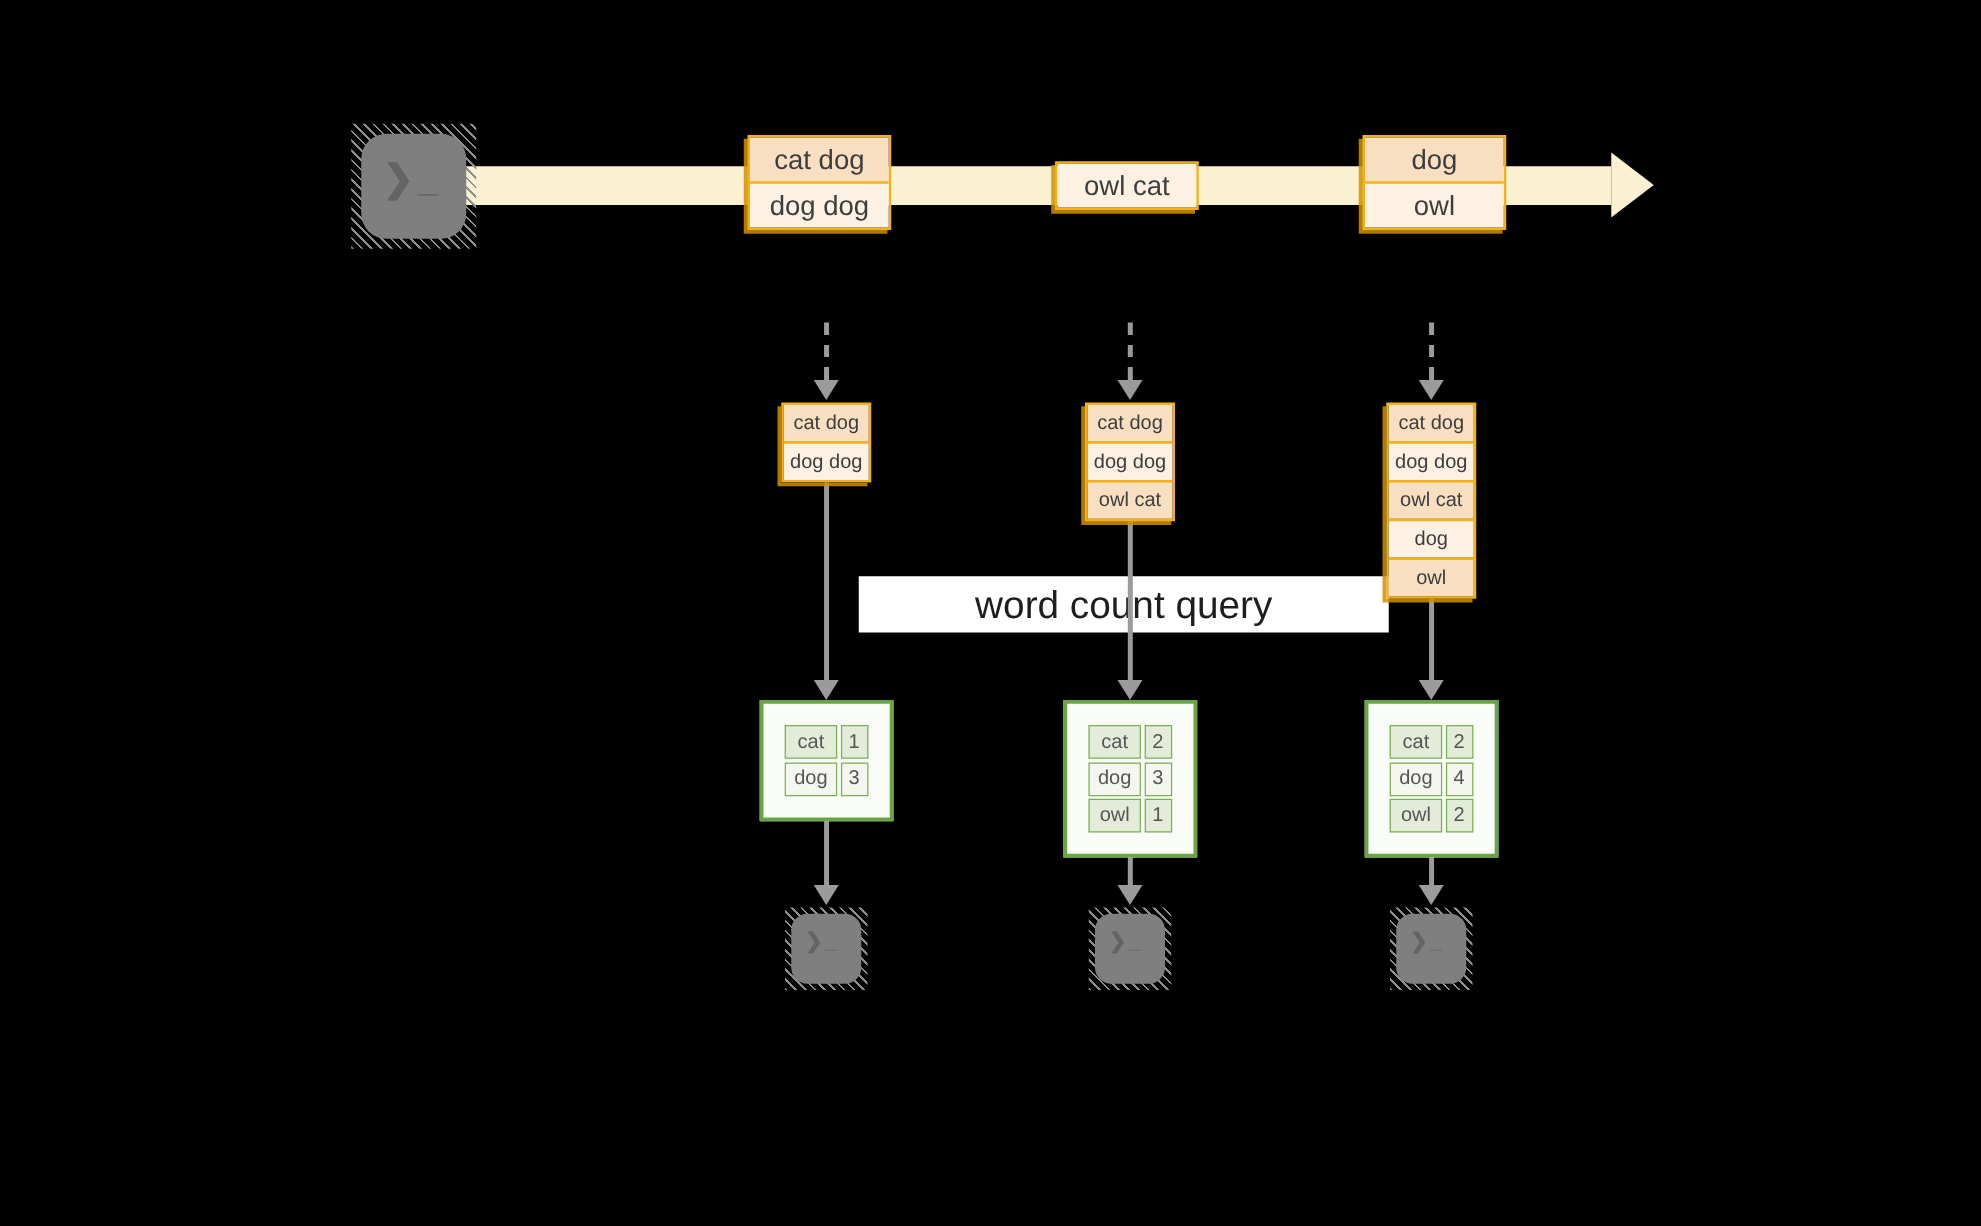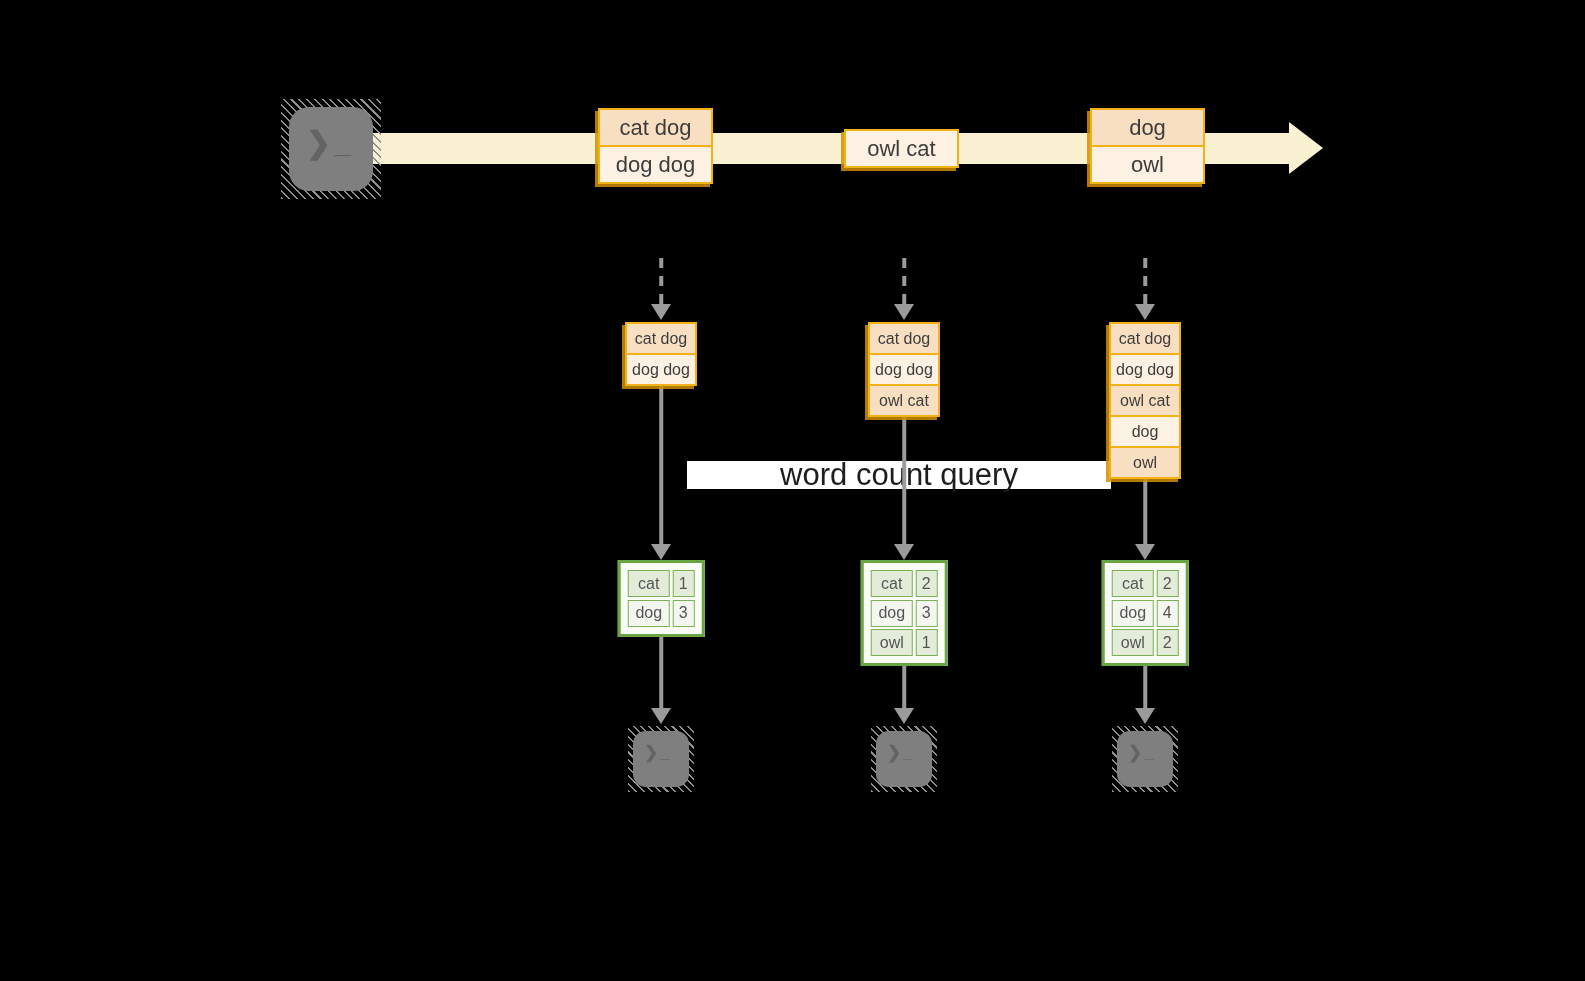--- a/index.html
+++ b/index.html
@@ -52,25 +52,25 @@
   .state-box .row{width:68px;height:29px;display:flex;align-items:center;justify-content:center;
     font-size:16px;color:var(--text-dark);}
   .state-box .row + .row{border-top:2.5px solid var(--amber-border);}
   
   .dash-line{position:absolute;width:3.5px;transform:translateX(-50%);z-index:3;
     background:repeating-linear-gradient(to bottom,var(--arrow-gray) 0 10px,transparent 10px 18px);}
   .solid-line{position:absolute;width:3.5px;transform:translateX(-50%);background:var(--arrow-gray);z-index:3;}
   .head-down{position:absolute;width:0;height:0;transform:translateX(-50%);z-index:3;
     border-left:10px solid transparent;border-right:10px solid transparent;border-top:16px solid var(--arrow-gray);}
   
-  .query-band{position:absolute;left:687px;top:461px;width:424px;height:28px;background:#FFFFFF;z-index:2;
+  .query-band{position:absolute;left:687px;top:461px;width:424px;height:45px;background:#FFFFFF;z-index:2;
     display:flex;align-items:center;justify-content:center;font-size:31px;color:var(--query-text);}
   
   .count-table{position:absolute;transform:translateX(-50%);border:3px solid var(--green-border);
-    background:#FAFCF7;padding:7px;display:grid;grid-template-columns:42px 22px;gap:2.5px;z-index:4;}
+    background:#FAFCF7;padding:17px;display:grid;grid-template-columns:42px 22px;gap:2.5px;z-index:4;}
   .count-table .cell{border:1.5px solid var(--green-cell-border);height:25px;display:flex;
     align-items:center;justify-content:center;font-size:16px;color:#555555;}
 </style>
 </head>
 <body>
 
 <div class="canvas">
   <div class="stream-band"></div>
   <div class="stream-head"></div>
 

